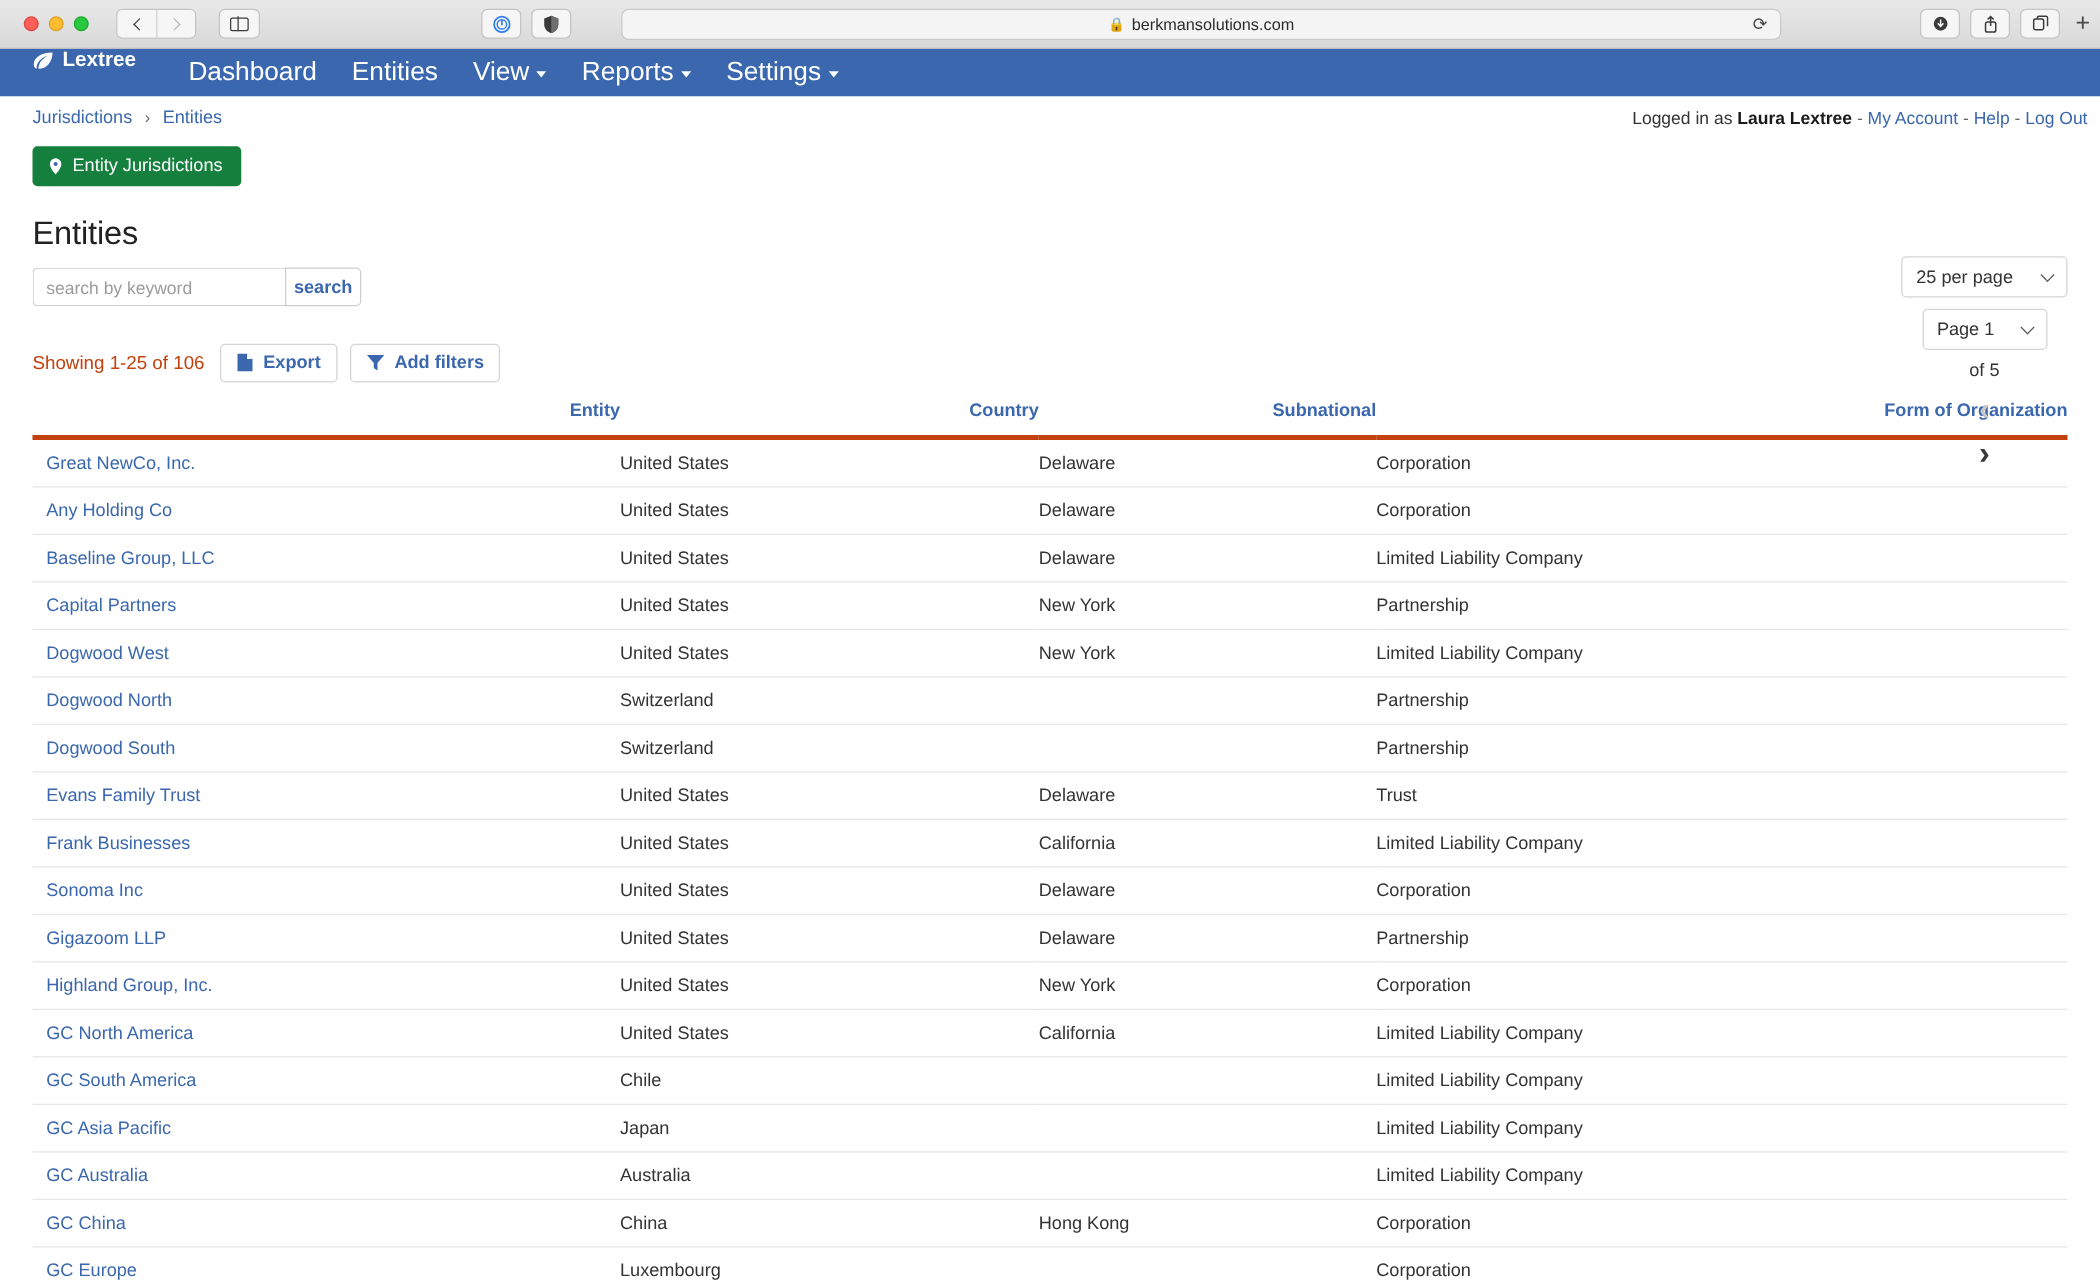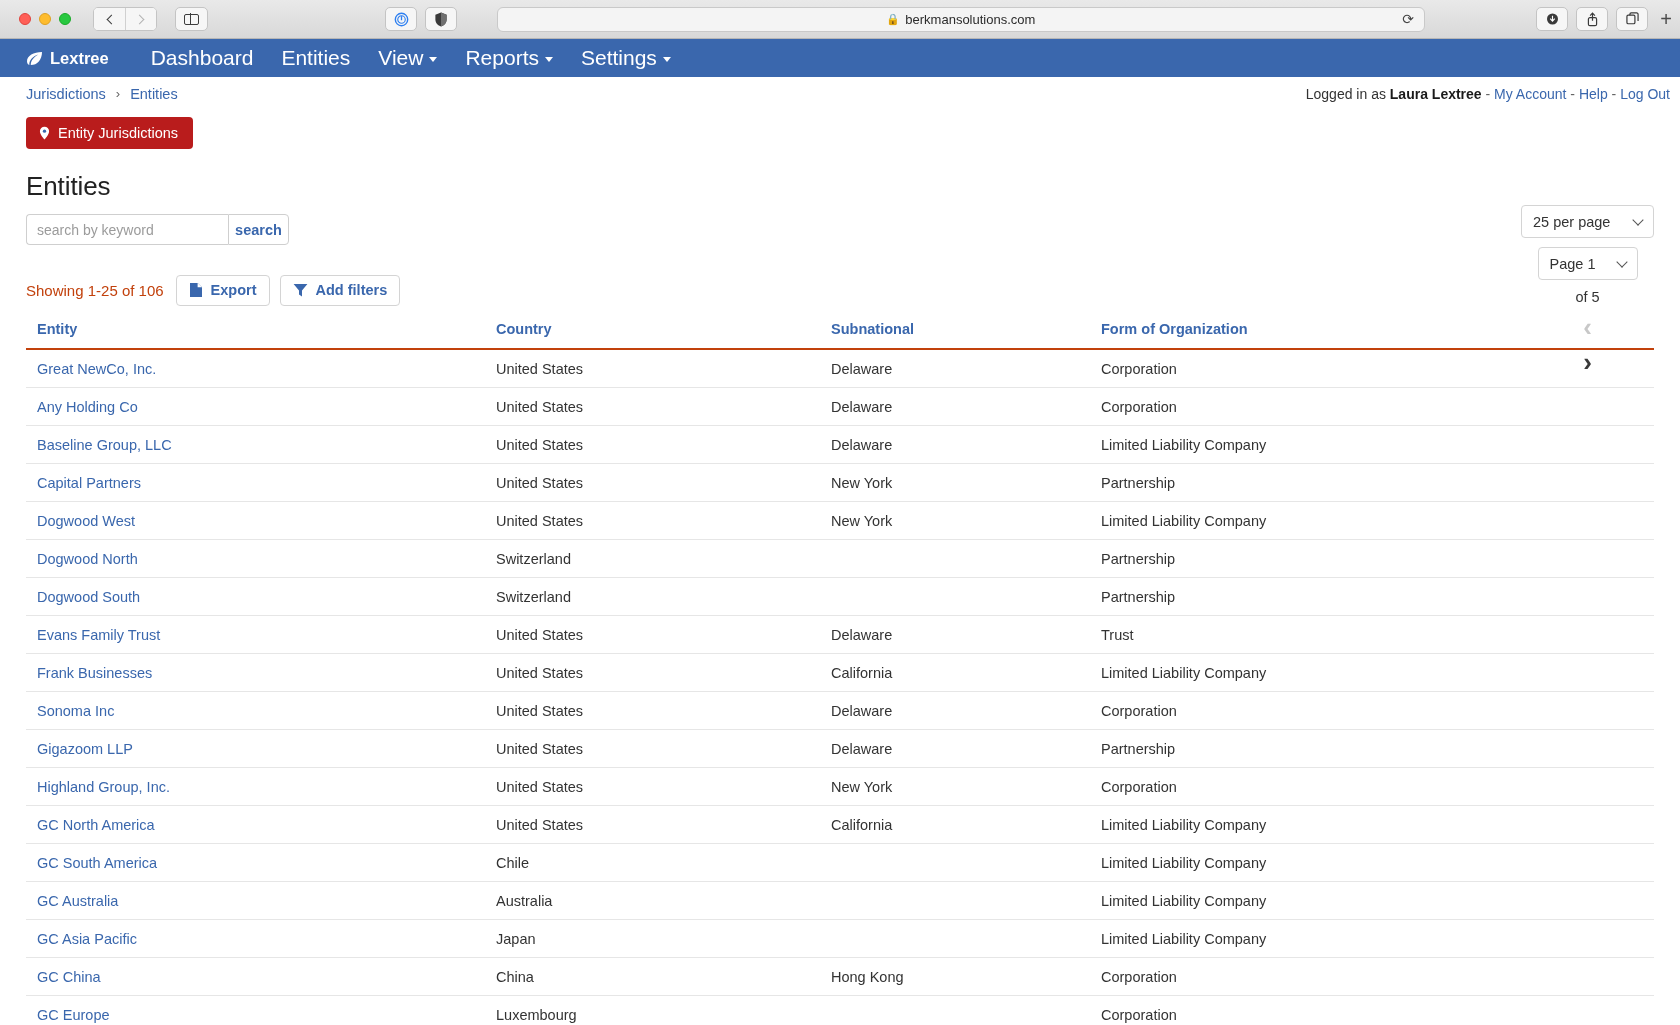--- a/index.html
+++ b/index.html
@@ -85,21 +85,21 @@
     font-size: 14px; color: #444;
   }
   .tb-group-right { position: absolute; right: 32px; display: flex; gap: 8px; align-items: center; }
   .plus-btn { position: absolute; right: 8px; font-size: 20px; color: #4a4a4a; font-weight: 300; }
 
   
   .appnav {
     height: 38px;
     background: #3a67ad;
     display: flex;
-    align-items: center;
+    align-items: flex-start;
     padding-left: 26px;
     color: #fff;
   }
   .brand {
     display: flex; align-items: center; gap: 7px;
     font-size: 16.5px; font-weight: bold;
     color: #ffffff;
     margin-right: 28px;
   }
   .leaf { display: inline-block; }
@@ -137,21 +137,21 @@
   }
   .loginfo b { color: #1a1a1a; }
   .loginfo a { color: #3a67ad; text-decoration: none; }
   .loginfo .dash { color: #666; }
 
   
   .content { padding: 0 26px; }
 
   .ej-button {
     display: inline-flex; align-items: center; gap: 8px;
-    background: #b91c1c;
+    background: #15803d;
     color: #fff;
     font-size: 14.5px;
     padding: 8px 15px 8px 13px;
     border-radius: 4px;
     margin-top: 6px;
   }
   .pin { font-size: 13px; }
 
   h1.page-title {
     font-size: 26px;
@@ -242,26 +242,26 @@
   .pg-arrow.prev { color: #c8c8c8; }
   .pg-arrow.next { color: #3a3a3a; }
 
   
   table.entities {
     width: 100%;
     border-collapse: collapse;
     table-layout: fixed;
   }
   table.entities th {
-    text-align: left;
+    text-align: right;
     font-size: 14.5px;
     font-weight: bold;
     color: #3a67ad;
     padding: 0 0 11px 0;
-    border-bottom: 2px solid #c2410c;
+    border-bottom: 4px solid #c2410c;
   }
   table.entities th:first-child { padding-left: 11px; }
   table.entities td {
     font-size: 14.5px;
     color: #333;
     padding: 11px 0 10px 0;
     border-bottom: 1px solid #e6e6e6;
     vertical-align: middle;
   }
   table.entities td:first-child { padding-left: 11px; }
@@ -531,28 +531,28 @@
           <td>California</td>
           <td>Limited Liability Company</td>
         </tr>
         <tr>
           <td class="entity"><a href="#">GC South America</a></td>
           <td>Chile</td>
           <td></td>
           <td>Limited Liability Company</td>
         </tr>
         <tr>
+          <td class="entity"><a href="#">GC Asia Pacific</a></td>
+          <td>Japan</td>
+          <td></td>
+          <td>Limited Liability Company</td>
+        </tr>
+        <tr>
           <td class="entity"><a href="#">GC Australia</a></td>
           <td>Australia</td>
-          <td></td>
-          <td>Limited Liability Company</td>
-        </tr>
-        <tr>
-          <td class="entity"><a href="#">GC Asia Pacific</a></td>
-          <td>Japan</td>
           <td></td>
           <td>Limited Liability Company</td>
         </tr>
         <tr>
           <td class="entity"><a href="#">GC China</a></td>
           <td>China</td>
           <td>Hong Kong</td>
           <td>Corporation</td>
         </tr>
         <tr>

